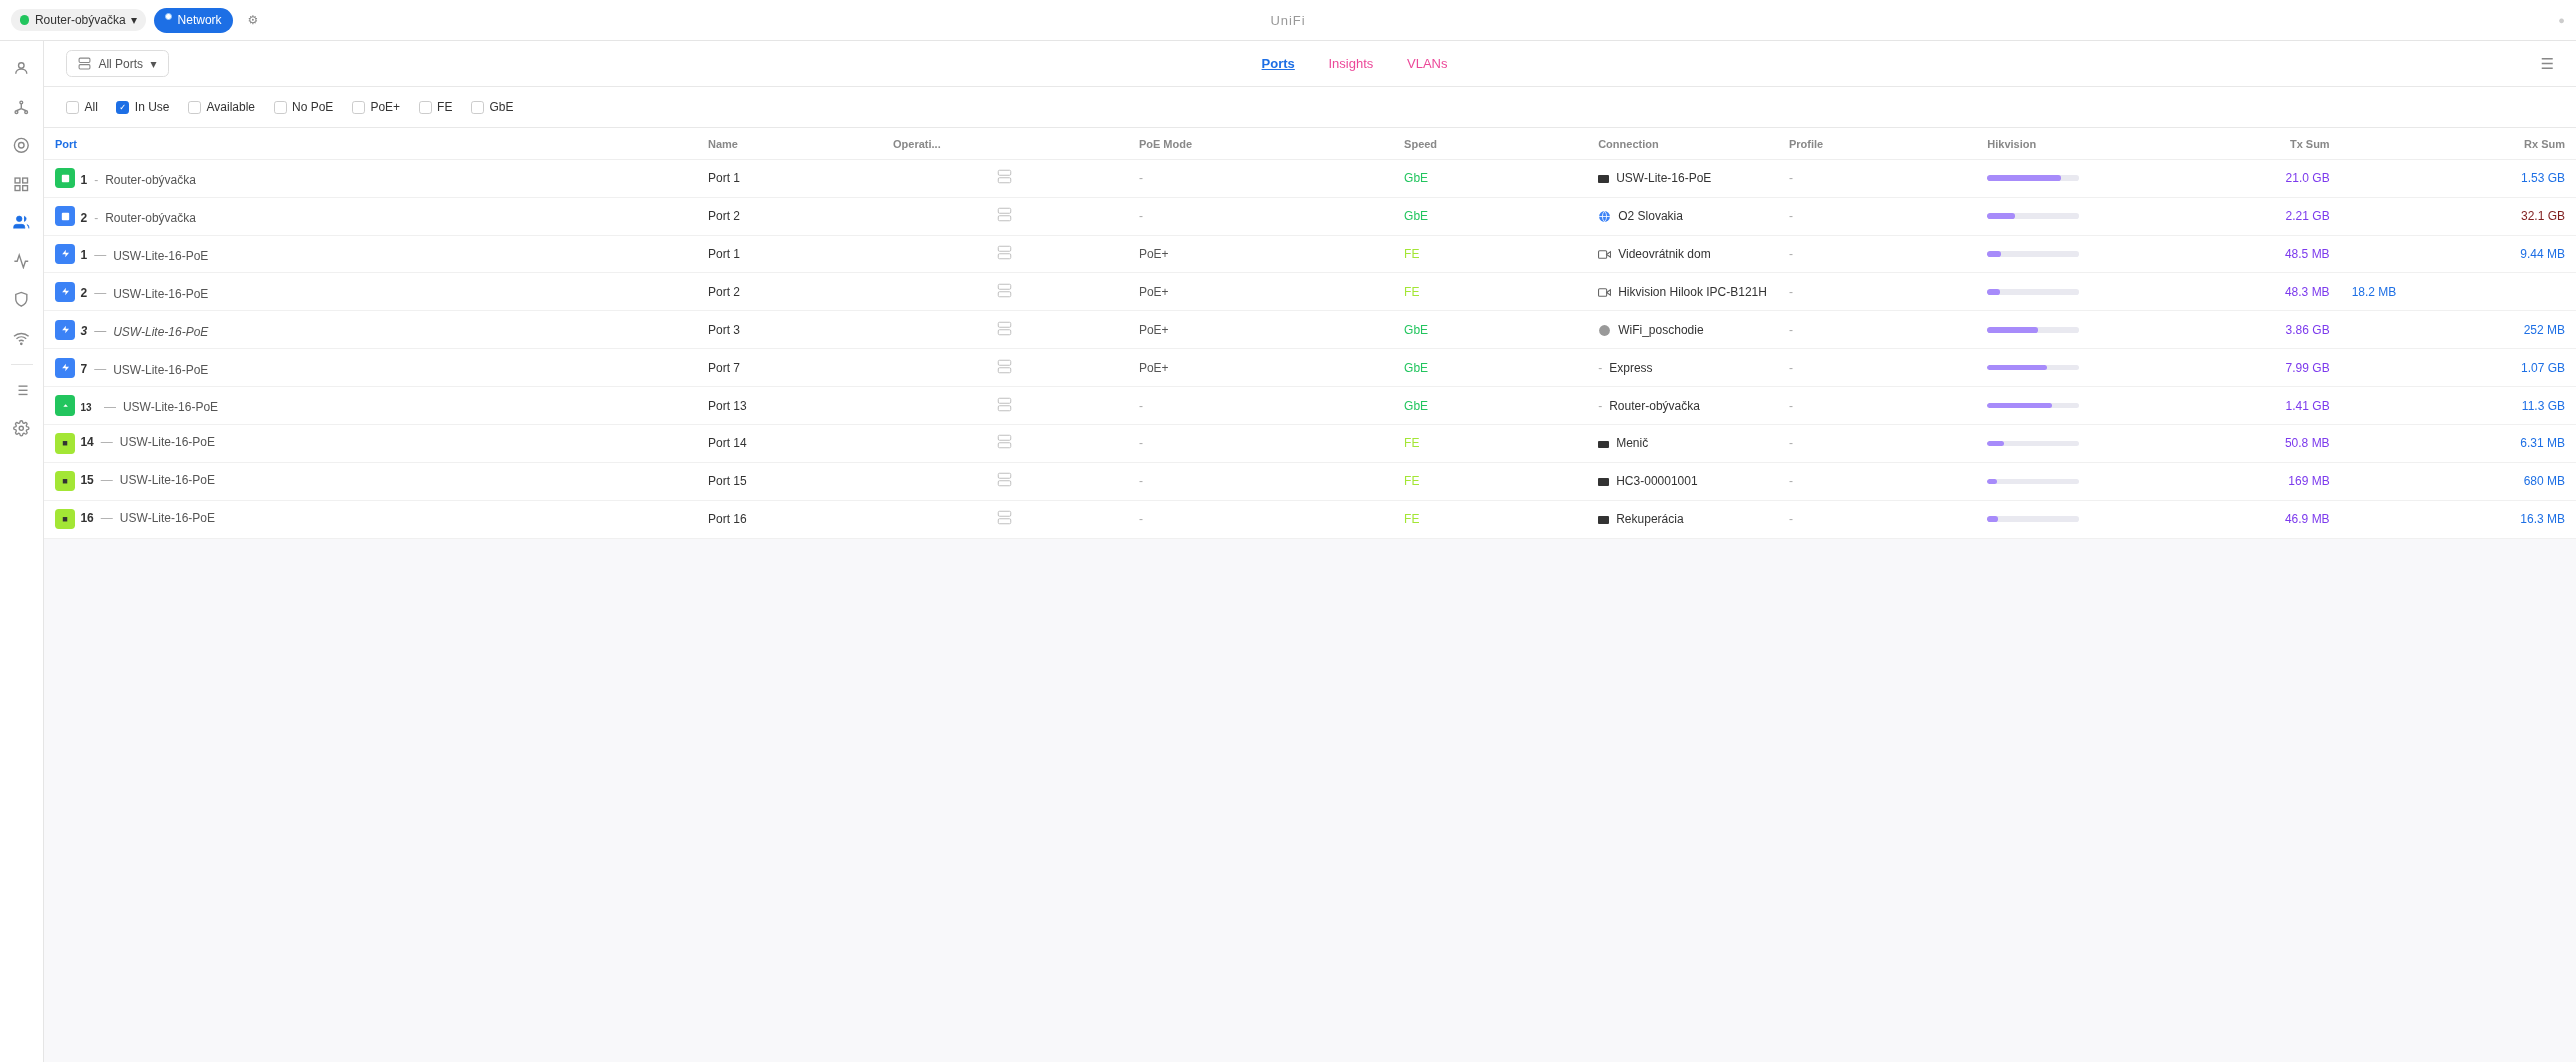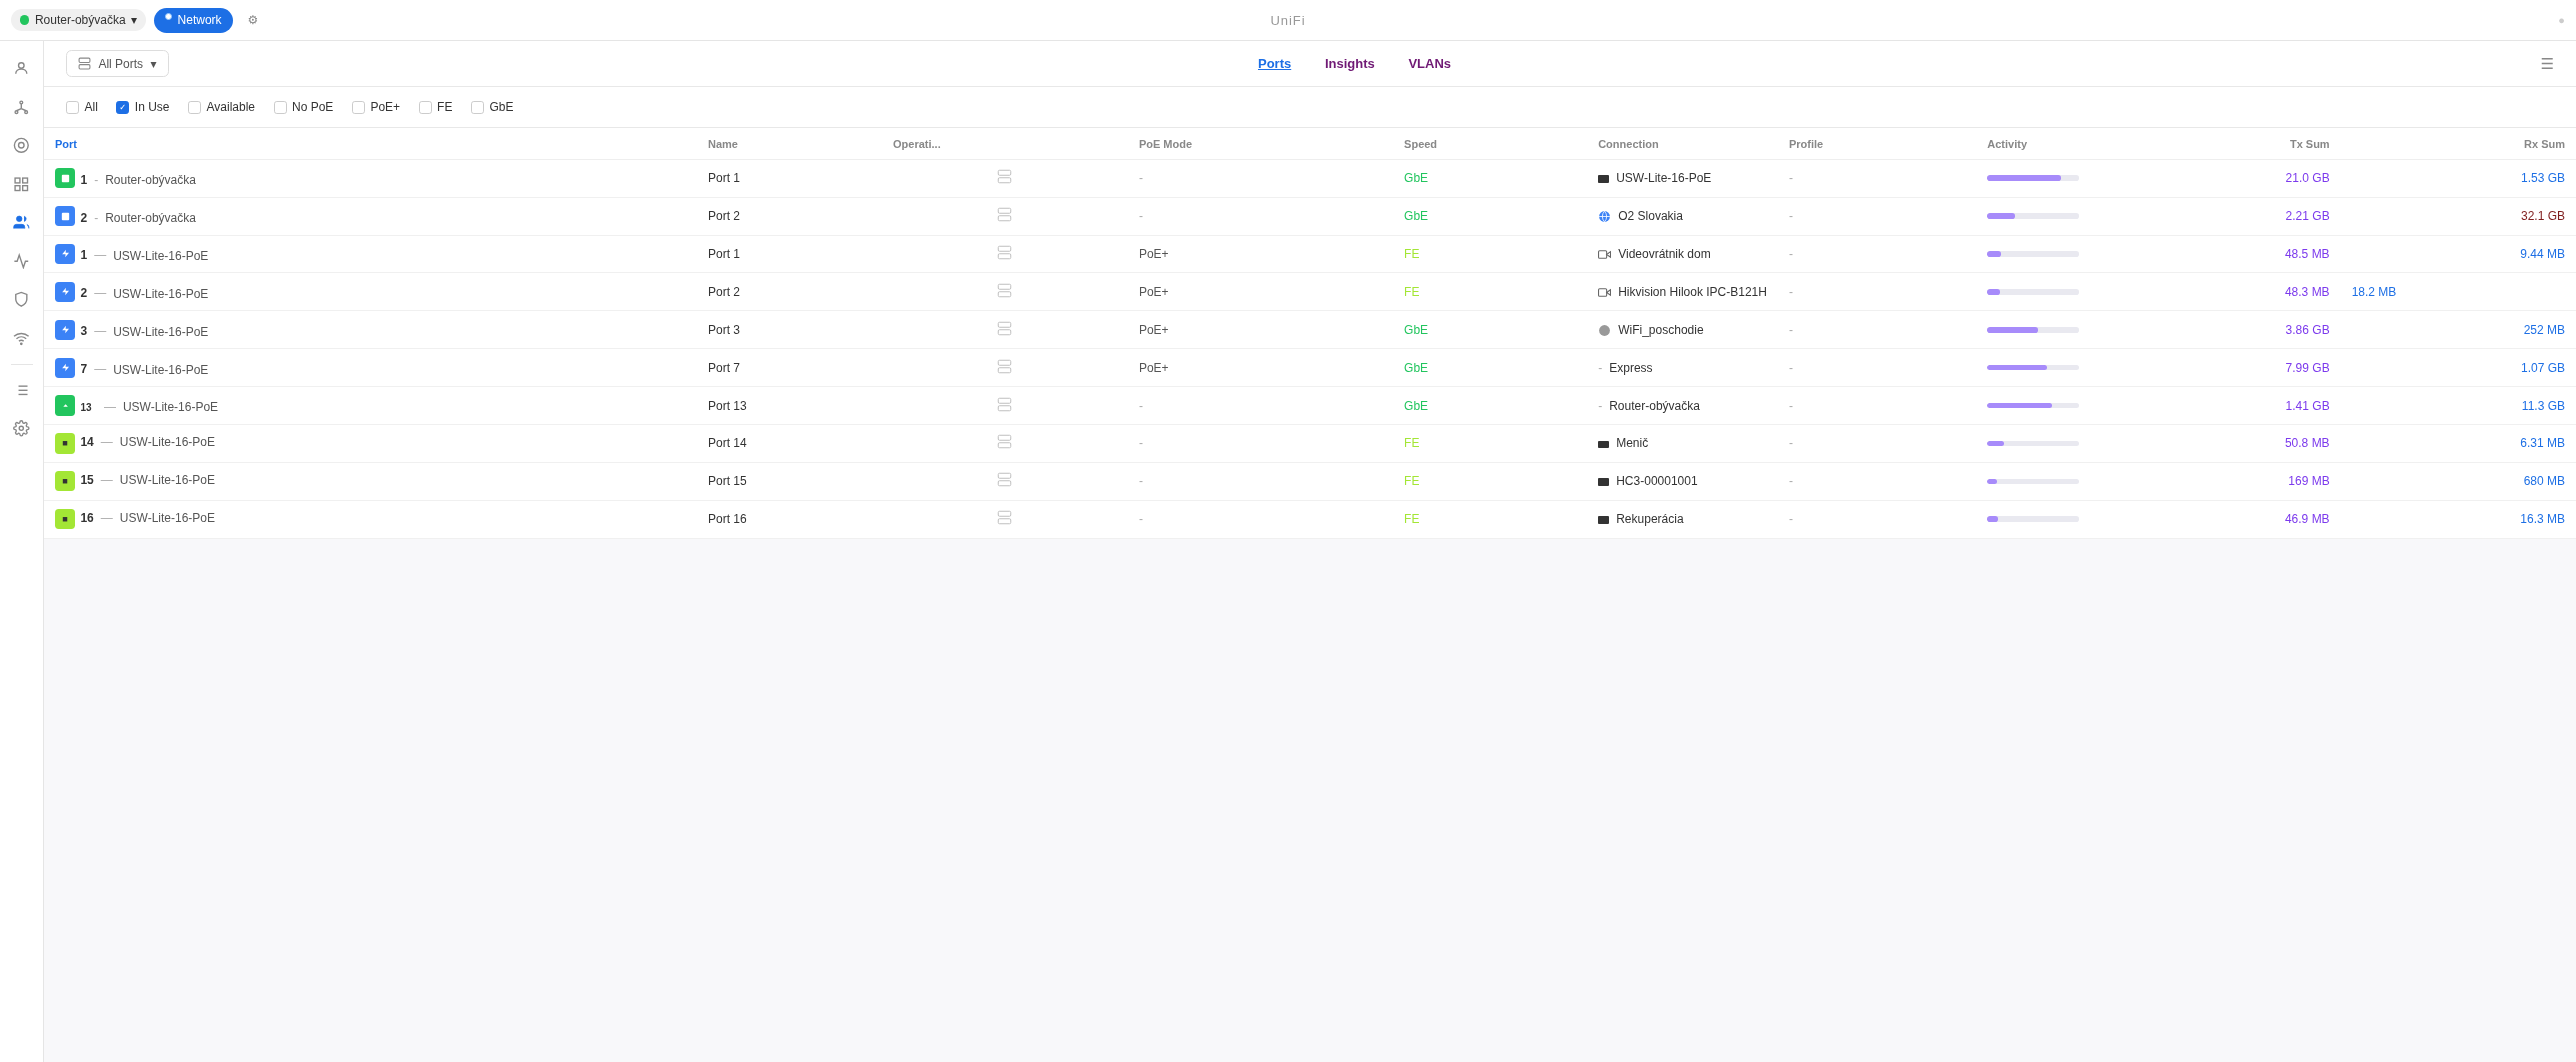--- a/index.html
+++ b/index.html
@@ -50,21 +50,21 @@
       padding: 9.2px 22px; background: #fff; border-bottom: 0.9px solid #e8e8e8;
     }
     .filter-dropdown {
       display: flex; align-items: center; gap: 7.4px;
       border: 0.9px solid #ddd; border-radius: 5.5px; padding: 5.5px 11px;
       background: #fff; cursor: pointer; font-size: 12px; color: #555;
     }
     .tab-group { display: flex; gap: 3.7px; }
     .page-tab {
       padding: 5.5px 15px; border-radius: 5.5px; cursor: pointer;
-      font-size: 13px; color: #701a75; font-weight: 700;
+      font-size: 13px; color: #ec4899; font-weight: 400;
     }
     .page-tab.active { color: #1d6fe5; font-weight: 600; text-decoration: underline; }
     .menu-icon { color: #888; cursor: pointer; font-size: 15px; }
 
     
     .filter-row {
       display: flex; align-items: center; gap: 18.5px;
       padding: 13px 22px; background: #fff; border-bottom: 0.9px solid #e8e8e8;
     }
     .filter-item { display: flex; align-items: center; gap: 5.5px; cursor: pointer; font-size: 12px; }
@@ -241,21 +241,21 @@
       <table>
         <thead>
           <tr>
             <th class="col-port sortable">Port</th>
             <th style="width:185px">Name</th>
             <th>Operati...</th>
             <th>PoE Mode</th>
             <th>Speed</th>
             <th style="width:185px">Connection</th>
             <th>Profile</th>
-            <th style="width:129px">Activity</th>
+            <th style="width:129px">Hikvision</th>
             <th style="text-align:right">Tx Sum</th>
             <th style="text-align:right">Rx Sum</th>
           </tr>
         </thead>
         <tbody id="ports-tbody">
         <tr>
     <td style="white-space:nowrap;">
       <span style="display:inline-flex;align-items:center;justify-content:center;width:20.3px;height:20.3px;border-radius:3.7px;background:#22c55e;color:#fff;font-size:9.2px;font-weight:700;margin-right:1.8px;">
       <svg width="11" height="11" viewBox="0 0 24 24" fill="white" stroke="none">
                     <rect x="4" y="4" width="16" height="16" rx="2"></rect>
@@ -406,21 +406,21 @@
       <div style="display:flex;align-items:center;gap:5.5px;">
         <div style="width:92px;height:5.5px;background:#e9e9f0;border-radius:2.8px;overflow:hidden;">
           <div style="width:14%;height:100%;background:#a78bfa;border-radius:2.8px;"></div>
         </div>
       </div>
     </td>
     <td style="text-align:right;color:#7c3aed;font-weight:500;">48.3 MB</td>
     <td style="text-align:left;color:#1d6fe5;font-weight:500;">18.2 MB</td>
   </tr>
             <tr>
-    <td style="white-space:nowrap;">
+    <td style="white-space:nowrap;font-style:italic;">
       <span style="display:inline-flex;align-items:center;justify-content:center;width:20.3px;height:20.3px;border-radius:3.7px;background:#3b82f6;color:#fff;font-size:9.2px;font-weight:700;margin-right:1.8px;">
       <svg width="9.2" height="11" viewBox="0 0 24 24" fill="white">
                     <polygon points="13 2 3 14 12 14 11 22 21 10 12 10 13 2"></polygon>
                   </svg>
     </span>
       <span style="font-weight:600;margin-right:3.7px;font-size:12px;">3</span>
       <span style="color:#aaa;margin-right:3.7px;">—</span>
       <span style="color:#555;">USW-Lite-16-PoE</span>
     </td>
     <td>Port 3</td>

